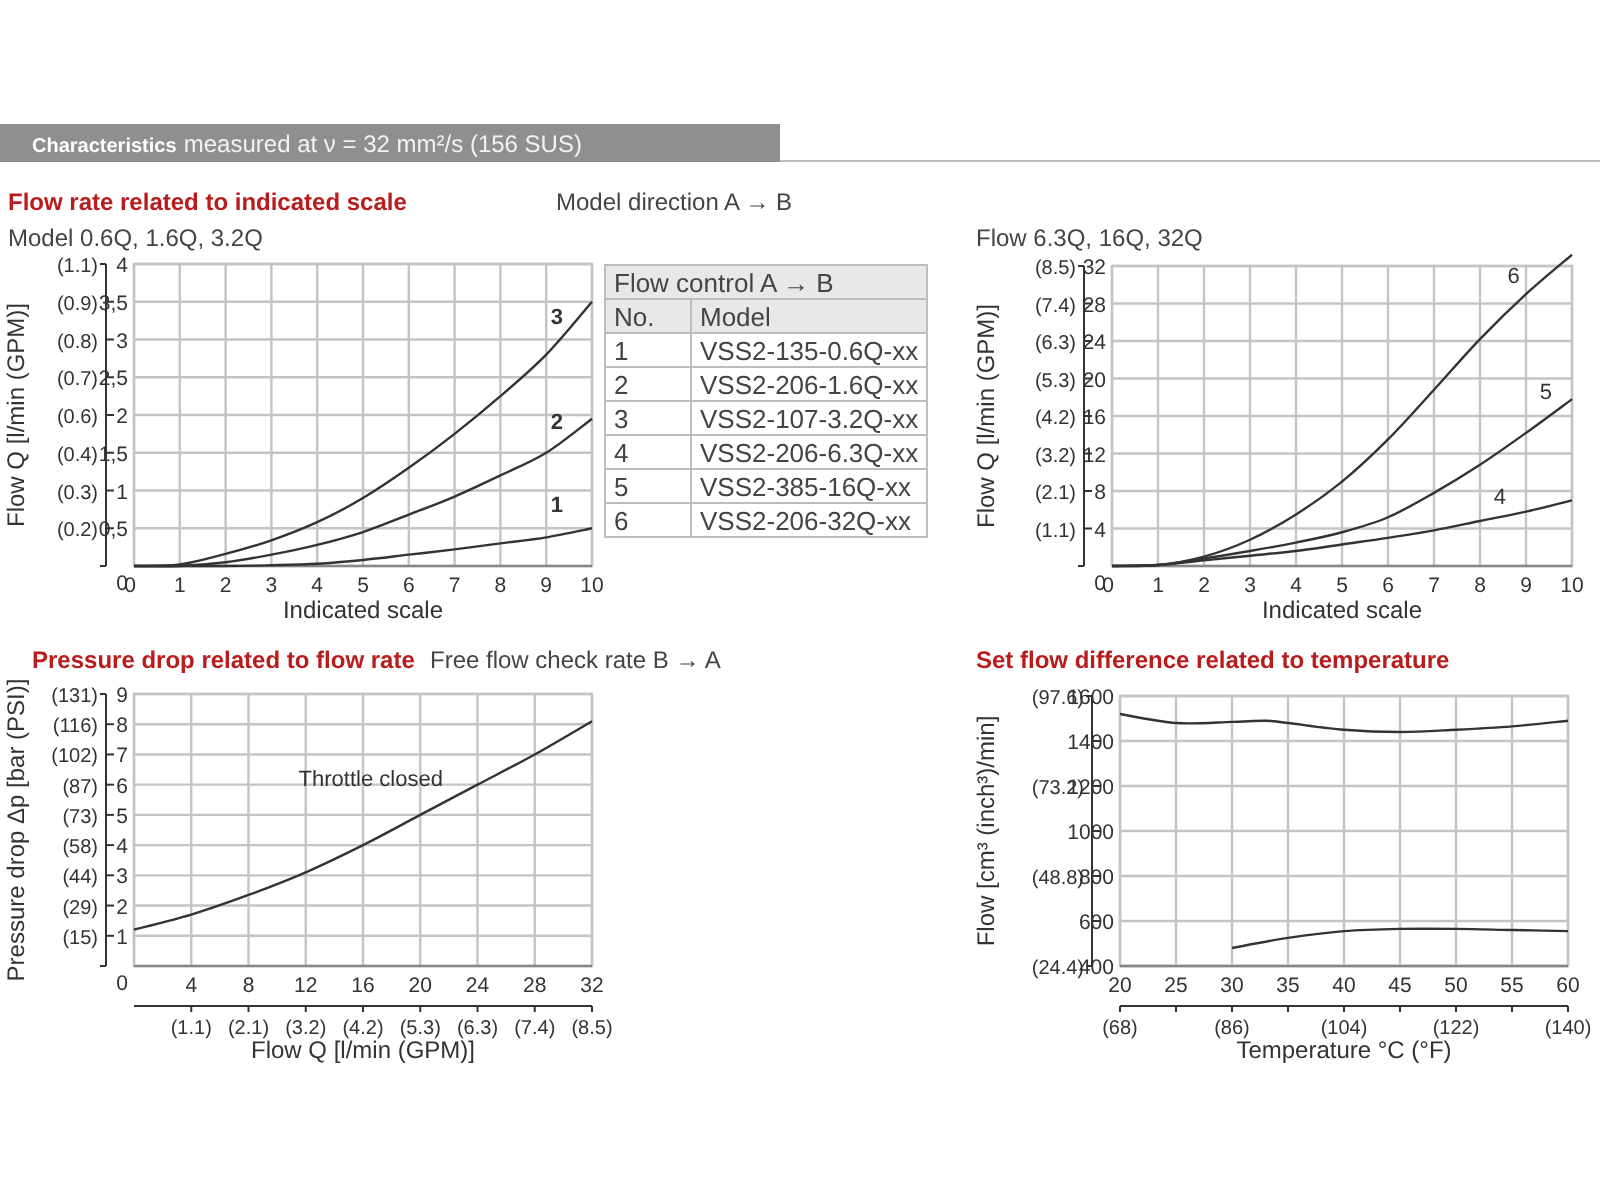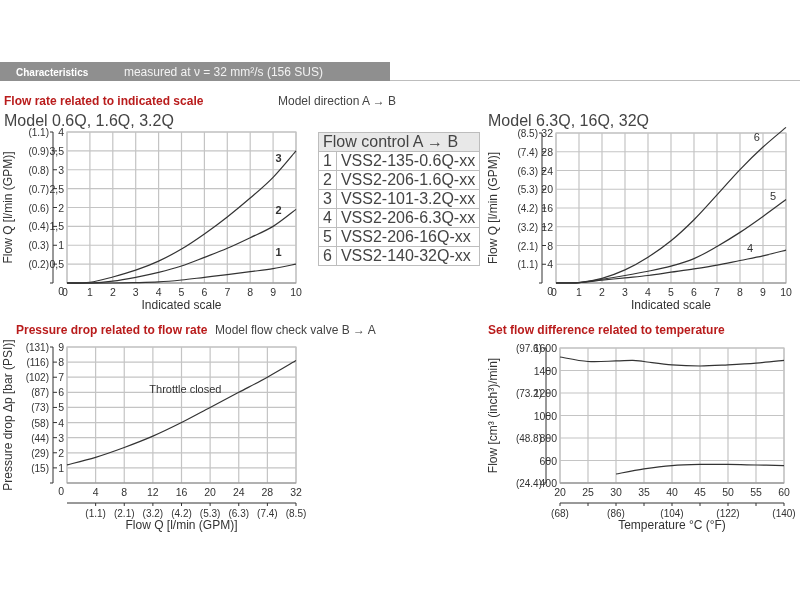--- a/index.html
+++ b/index.html
@@ -6,29 +6,29 @@
   body {
     width: 800px; height: 600px; background: #ffffff; position: relative; overflow: hidden;
     font-family: "Liberation Sans", "DejaVu Sans", sans-serif; color: #333;
   }
   .header-bar {
     position: absolute; left: 0; top: 62px; width: 390px; height: 19px;
     background: #8f8f8f; color: #fff; font-size: 13px; line-height: 19px;
     padding-left: 16px; box-sizing: border-box; white-space: nowrap;
   }
   .header-bar b { font-weight: bold; font-size: 10px; }
-  .header-bar span.sub { font-size: 12px; color: #f2f2f2; margin-left: 32px; }
+  .header-bar span.sub { font-size: 12px; color: #f2f2f2; }
   .header-line { position: absolute; left: 390px; top: 80px; width: 410px; height: 1px; background: #bdbdbd; }
   .section-title { position: absolute; font-weight: bold; font-size: 12px; color: #b91c1c; white-space: nowrap; }
   .section-note { position: absolute; font-size: 12px; color: #444; white-space: nowrap; }
-  .model-label { position: absolute; font-size: 16px; color: #444; white-space: nowrap; }
+  .model-label { position: absolute; font-size: 12px; color: #444; white-space: nowrap; }
   svg.chart { position: absolute; left: 0; top: 0; overflow: visible; }
   .legend-table {
-    position: absolute; left: 318px; top: 132px; border-collapse: collapse;
-    font-size: 16px; color: #444;
+    position: absolute; left: 302px; top: 132px; border-collapse: collapse;
+    font-size: 13px; color: #444;
   }
   .legend-table td, .legend-table th {
     border: 1px solid #bdbdbd; height: 16px; padding: 0 4px; text-align: left; font-weight: normal; white-space: nowrap;
   }
   .legend-table tr.cap td { background: #e8e8e8; }
   .legend-table tr.head td { background: #e8e8e8; }
   .legend-table td.no { width: 34px; }
   .legend-table td.model { width: 102px; }
 </style>
 </head>
@@ -36,54 +36,58 @@
 
 <div class="header-bar">
   <b>Characteristics</b>
   <span class="sub">measured at ν = 32 mm²/s (156 SUS)</span>
 </div>
 <div class="header-line"></div>
 
 <div class="section-title" style="left:4px; top:94px;">Flow rate related to indicated scale</div>
 <div class="section-note" style="left:278px; top:94px;">Model direction A → B</div>
 <div class="model-label" style="left:4px; top:112px;">Model 0.6Q, 1.6Q, 3.2Q</div>
-<div class="model-label" style="left:488px; top:112px;">Model 6.3Q, 16Q, 32Q</div>
+<div class="model-label" style="left:488px; top:112px;">Flow 6.3Q, 16Q, 32Q</div>
 
 <div class="section-title" style="left:16px; top:323px;">Pressure drop related to flow rate</div>
-<div class="section-note" style="left:215px; top:323px;">Model flow check valve B → A</div>
+<div class="section-note" style="left:215px; top:323px;">Free flow check rate B → A</div>
 <div class="section-title" style="left:488px; top:323px;">Set flow difference related to temperature</div>
 
 <table class="legend-table">
   <tbody id="legend-body">
     <tr class="cap">
         <td colspan="2">Flow control A → B</td>
       </tr>
+    <tr class="head">
+      <td class="no">No.</td>
+      <td class="model">Model</td>
+    </tr>
   <tr>
         <td>1</td>
         <td>VSS2-135-0.6Q-xx</td>
       </tr>
       <tr>
         <td>2</td>
         <td>VSS2-206-1.6Q-xx</td>
       </tr>
       <tr>
         <td>3</td>
-        <td>VSS2-101-3.2Q-xx</td>
+        <td>VSS2-107-3.2Q-xx</td>
       </tr>
       <tr>
         <td>4</td>
         <td>VSS2-206-6.3Q-xx</td>
       </tr>
       <tr>
         <td>5</td>
-        <td>VSS2-206-16Q-xx</td>
+        <td>VSS2-385-16Q-xx</td>
       </tr>
       <tr>
         <td>6</td>
-        <td>VSS2-140-32Q-xx</td>
+        <td>VSS2-206-32Q-xx</td>
       </tr>
     </tbody>
 </table>
 
 <svg class="chart" id="charts-svg" width="800" height="600">
     <g>
       <line x1="67" x2="67" y1="132" y2="283" stroke="#c4c4c4" stroke-width="1.2"></line>
       <line x1="89.9" x2="89.9" y1="132" y2="283" stroke="#c4c4c4" stroke-width="1.2"></line>
       <line x1="112.80000000000001" x2="112.80000000000001" y1="132" y2="283" stroke="#c4c4c4" stroke-width="1.2"></line>
       <line x1="135.7" x2="135.7" y1="132" y2="283" stroke="#c4c4c4" stroke-width="1.2"></line>

